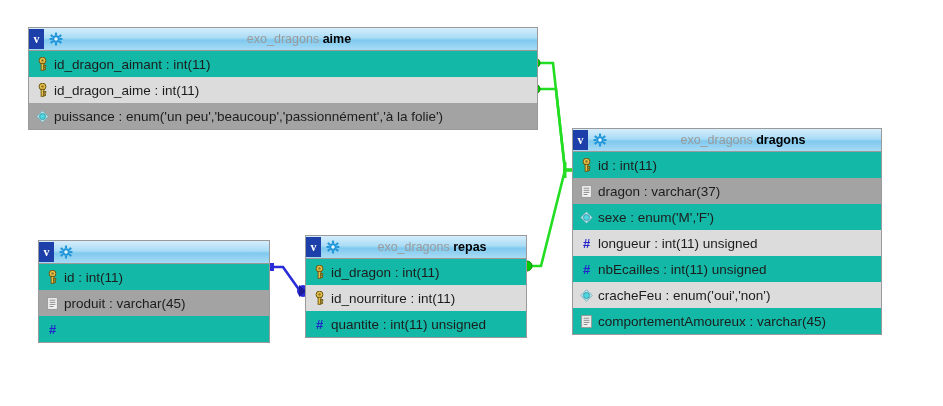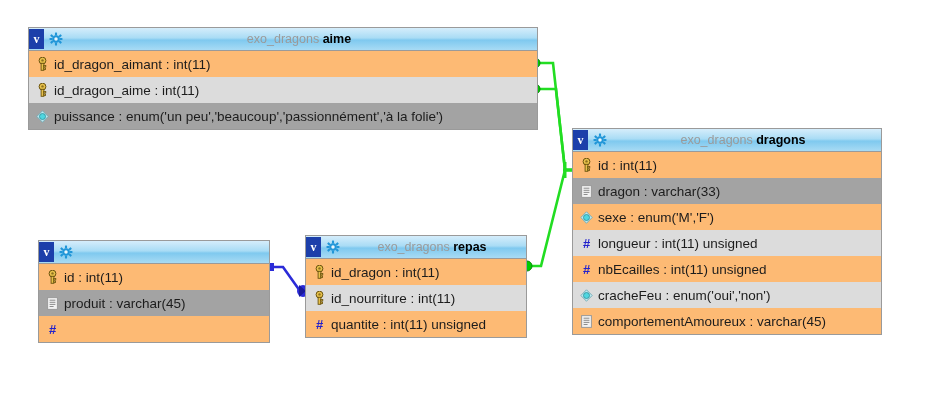--- a/index.html
+++ b/index.html
@@ -88,21 +88,21 @@
   .tbl-row {
     display: flex;
     align-items: center;
     height: 26px;
     font-size: 13.5px;
     color: #1c1c1c;
     white-space: nowrap;
     padding-left: 5px;
     box-sizing: border-box;
   }
-  .tbl-row.white { background: #fdba74; }
+  .tbl-row.white { background: #14b8a6; }
   .tbl-row.grey  { background: #dcdcdc; }
   .tbl-row.pink  { background: #a3a3a3; }
 
   .row-icon {
     flex: 0 0 auto;
     width: 17px;
     height: 18px;
     display: flex;
     align-items: center;
     justify-content: center;
@@ -246,21 +246,21 @@
         <div class="tbl-row pink">
           <span class="row-icon">
             <svg width="11" height="13" viewBox="0 0 11 13">
               <rect x="0.6" y="0.6" width="9.8" height="11.8" fill="#f2f2f2" stroke="#9a9a9a" stroke-width="1"></rect>
               <line x1="2.6" y1="3.2" x2="8.4" y2="3.2" stroke="#8c8c8c" stroke-width="1"></line>
               <line x1="2.6" y1="5.3" x2="8.4" y2="5.3" stroke="#8c8c8c" stroke-width="1"></line>
               <line x1="2.6" y1="7.4" x2="8.4" y2="7.4" stroke="#8c8c8c" stroke-width="1"></line>
               <line x1="2.6" y1="9.5" x2="6.6" y2="9.5" stroke="#8c8c8c" stroke-width="1"></line>
             </svg>
           </span>
-          <span class="row-text">dragon : varchar(33)</span>
+          <span class="row-text">dragon : varchar(37)</span>
         </div>
         <div class="tbl-row white">
           <span class="row-icon">
             <svg width="13" height="13" viewBox="0 0 13 13">
               <polygon points="6.5,0.8 12.2,6.5 6.5,12.2 0.8,6.5" fill="#bfe8ef" stroke="#6fa9b6" stroke-width="0.9"></polygon>
               <circle cx="6.5" cy="6.5" r="3" fill="#4fd6e0" stroke="#2b8f9a" stroke-width="0.8"></circle>
             </svg>
           </span>
           <span class="row-text">sexe : enum('M','F')</span>
         </div>

